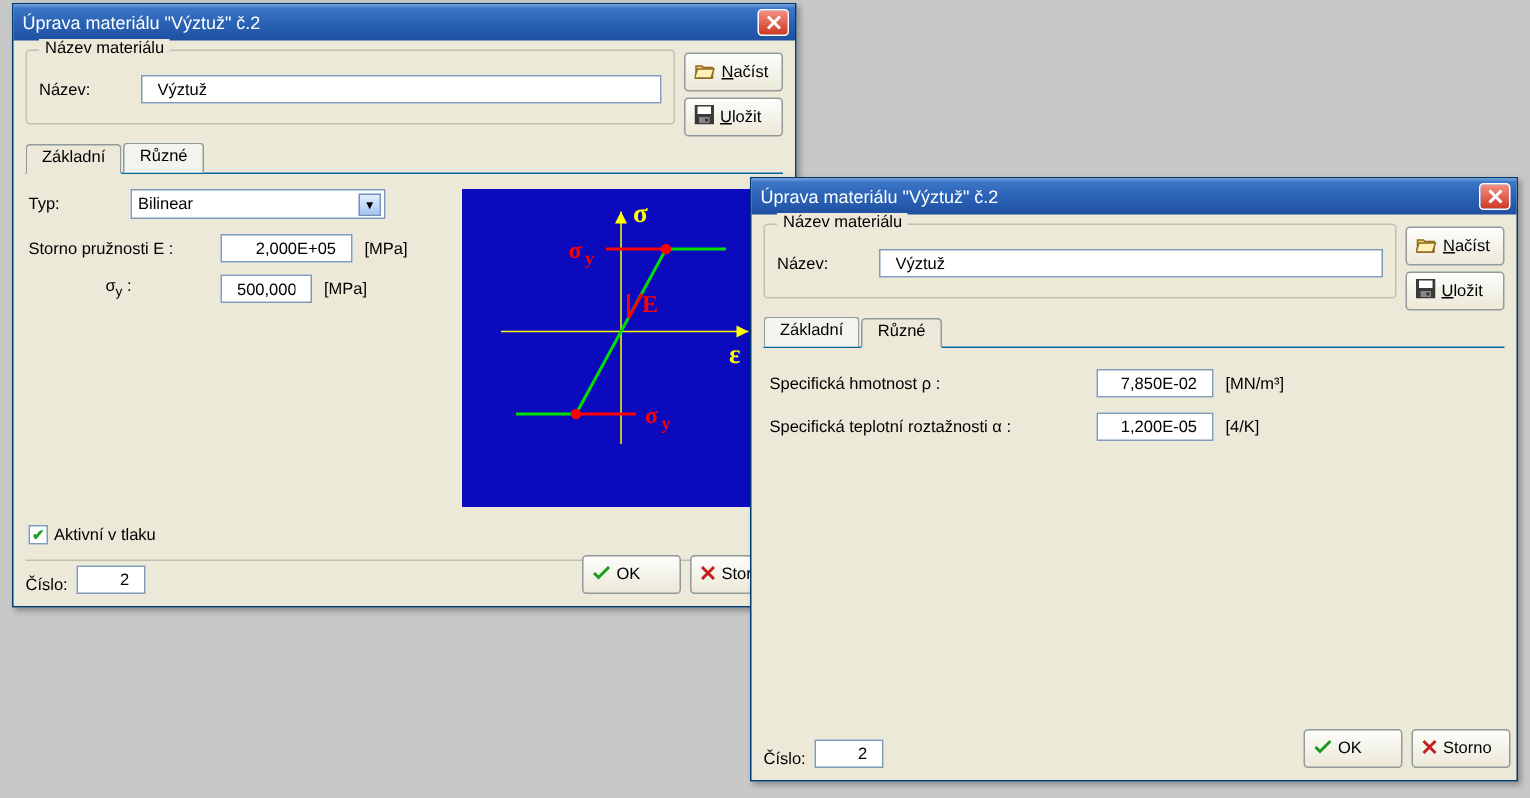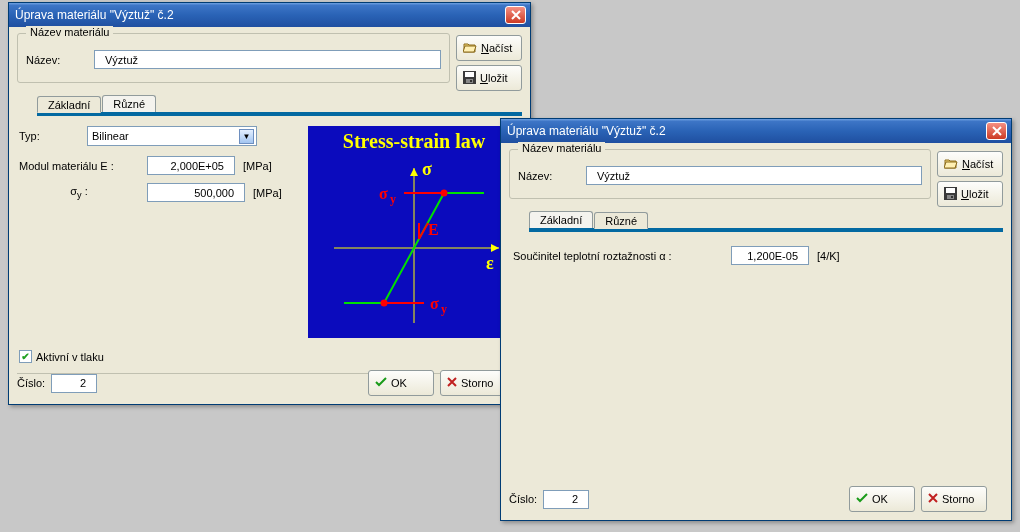--- a/index.html
+++ b/index.html
@@ -71,21 +71,21 @@
   .btn .underline { text-decoration: underline; }
   .icon { display: inline-block; }
   .input {
     border: 1px solid #7f9db9;
     background: #fff;
     height: 19px;
     padding: 1px 10px;
     font-size: 11px;
   }
   .input.right { text-align: right; }
-  .tabs { display: flex; border-bottom: 4px solid #0369a1; height: 21px; margin-top:4px;margin-left:20px;}
+  .tabs { display: flex; border-bottom: 1px solid #0369a1; height: 21px; margin-top:4px;}
   .tab {
     background: #f4f3ee;
     border: 1px solid #919b9c;
     border-bottom: none;
     border-radius: 3px 3px 0 0;
     padding: 2px 10px 1px 10px;
     margin-right: 1px;
     position: relative;
     top: 0px;
     cursor: default;
@@ -115,22 +115,22 @@
     display: inline-flex; align-items: center; gap: 4px;
   }
   .checkbox .box {
     width: 13px; height: 13px; background:#fff;
     border:1px solid #7f9db9;
     display:flex;align-items:center;justify-content:center;
     font-size:10px; color:#21a121; font-weight:bold;
   }
   .bottom {
     position: absolute;
-    left: 8px; right: 24px; bottom: 8px;
-    display: flex; align-items: center;
+    left: 8px; right: 4px; bottom: 8px;
+    display: flex; align-items: flex-end;
     gap: 6px;
   }
   .bottom .spacer { flex:1; }
   .chart {
     width: 212px; height: 212px;
     background: #0b0bbd;
     position: relative;
     display: flex; flex-direction: column; align-items: center;
   }
   .chart-title {
@@ -194,32 +194,31 @@
     <div style="display:flex; gap:10px; padding:10px 2px 6px 2px;">
       <div style="flex:1;">
         <div class="row" style="gap:8px; margin-bottom:10px;">
           <span style="width:60px;">Typ:</span>
           <div class="select" style="width:170px;">
             <span>Bilinear</span>
             <span class="arrow">▼</span>
           </div>
         </div>
         <div class="row" style="gap:8px; margin-bottom:8px;">
-          <span style="width:120px;">Modul materiálu E :</span>
+          <span style="width:120px;">Storno pružnosti E :</span>
           <input class="input right" style="width: 88px;" value="2,000E+05">
           <span>[MPa]</span>
         </div>
         <div class="row" style="gap:8px;">
           <span style="width:120px;text-align:center;">σ<sub>y</sub> :</span>
-          <input class="input right" style="width: 98px;" value="500,000">
+          <input class="input right" style="width: 61px;" value="500,000">
           <span>[MPa]</span>
         </div>
       </div>
       <div class="chart">
-        <div class="chart-title">Stress-strain law</div>
         <svg width="200" height="180" viewBox="0 0 200 180">
           <line x1="20" y1="95" x2="185" y2="95" stroke="#ffff00" stroke-width="1"></line>
           <polygon points="185,95 177,91 177,99" fill="#ffff00"></polygon>
           <line x1="100" y1="170" x2="100" y2="15" stroke="#ffff00" stroke-width="1"></line>
           <polygon points="100,15 96,23 104,23" fill="#ffff00"></polygon>
           <polyline points="30,150 70,150 130,40 170,40" fill="none" stroke="#00e000" stroke-width="2"></polyline>
           <line x1="90" y1="40" x2="130" y2="40" stroke="#ff0000" stroke-width="2"></line>
           <line x1="70" y1="150" x2="110" y2="150" stroke="#ff0000" stroke-width="2"></line>
           <circle cx="130" cy="40" r="3.5" fill="#ff0000"></circle>
           <circle cx="70" cy="150" r="3.5" fill="#ff0000"></circle>
@@ -307,22 +306,27 @@
         </button>
       </div>
     </div>
 
     <div class="tabs">
       <div class="tab">Základní</div>
       <div class="tab active">Různé</div>
     </div>
 
     <div style="padding:14px 4px 6px 4px;">
+      <div class="row" style="gap:8px; margin-bottom:10px;">
+        <span style="width:210px;">Specifická hmotnost ρ :</span>
+        <input class="input right" style="width: 78px;" value="7,850E-02">
+        <span>[MN/m³]</span>
+      </div>
       <div class="row" style="gap:8px;">
-        <span style="width:210px;">Součinitel teplotní roztažnosti α :</span>
+        <span style="width:210px;">Specifická teplotní roztažnosti α :</span>
         <input class="input right" style="width: 78px;" value="1,200E-05">
         <span>[4/K]</span>
       </div>
     </div>
   </div>
 
   <div class="bottom">
     <span>Číslo:</span>
     <input class="input right" style="width: 46px;" value="2">
     <span class="spacer"></span>

